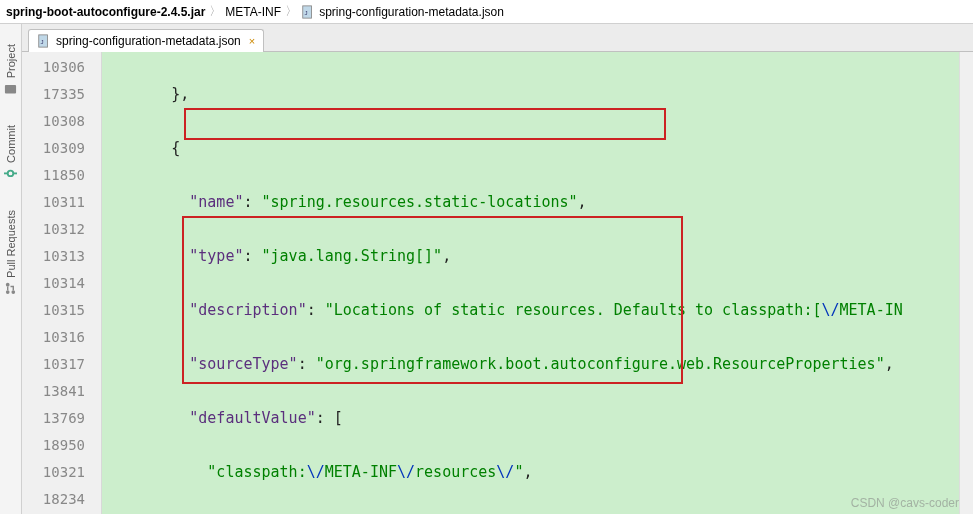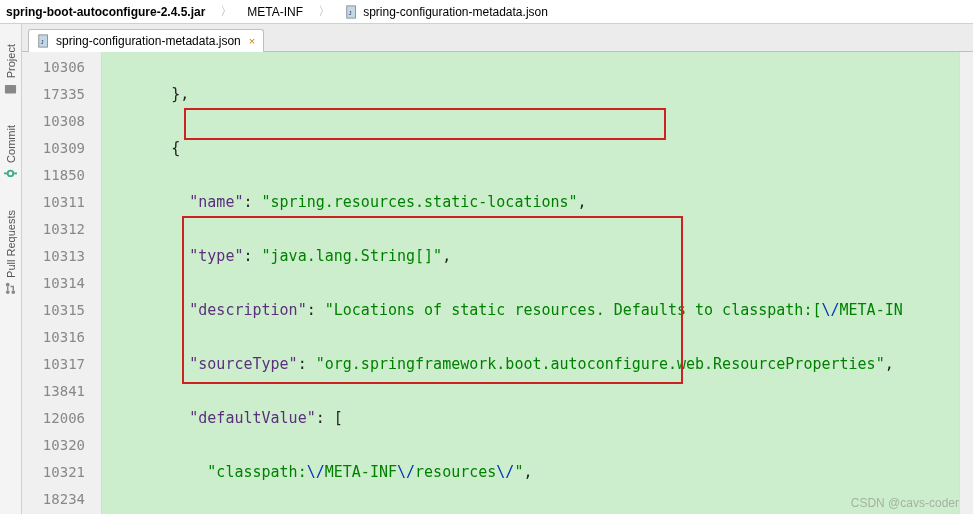--- a/index.html
+++ b/index.html
@@ -12,21 +12,21 @@
       overflow: hidden;
       position: relative;
     }
     .breadcrumb {
       height: 24px;
       background: #fff;
       border-bottom: 1px solid #d0d0d0;
       display: flex;
       align-items: center;
       padding-left: 6px;
-      gap: 15px;
+      gap: 4px;
       font-size: 12px;
     }
     .breadcrumb-item { display: flex; align-items: center; gap: 4px; }
     .breadcrumb-sep { color: #999; }
     .json-icon {
       width: 14px; height: 14px;
       display: inline-block;
     }
     .tab-bar {
       height: 28px;
@@ -222,22 +222,22 @@
     <div>10309</div>
     <div>11850</div>
     <div>10311</div>
     <div>10312</div>
     <div>10313</div>
     <div>10314</div>
     <div>10315</div>
     <div>10316</div>
     <div>10317</div>
     <div>13841</div>
-    <div>12006</div>
-    <div>10320</div>
+    <div>13769</div>
+    <div>18950</div>
     <div>10321</div>
     <div>18234</div>
   </div>
   <div class="code">
 <div class="code-line"><span class="p">       },</span></div>
 <div class="code-line"><span class="p">       {</span></div>
 <div class="code-line">         <span class="k">"name"</span><span class="p">: </span><span class="s">"spring.resources.static-locations"</span><span class="p">,</span></div>
 <div class="code-line">         <span class="k">"type"</span><span class="p">: </span><span class="s">"java.lang.String[]"</span><span class="p">,</span></div>
 <div class="code-line">         <span class="k">"description"</span><span class="p">: </span><span class="s">"Locations of static resources. Defaults to classpath:[</span><span class="e">\/</span><span class="s">META-IN</span></div>
 <div class="code-line">         <span class="k">"sourceType"</span><span class="p">: </span><span class="s">"org.springframework.boot.autoconfigure.web.ResourceProperties"</span><span class="p">,</span></div>

